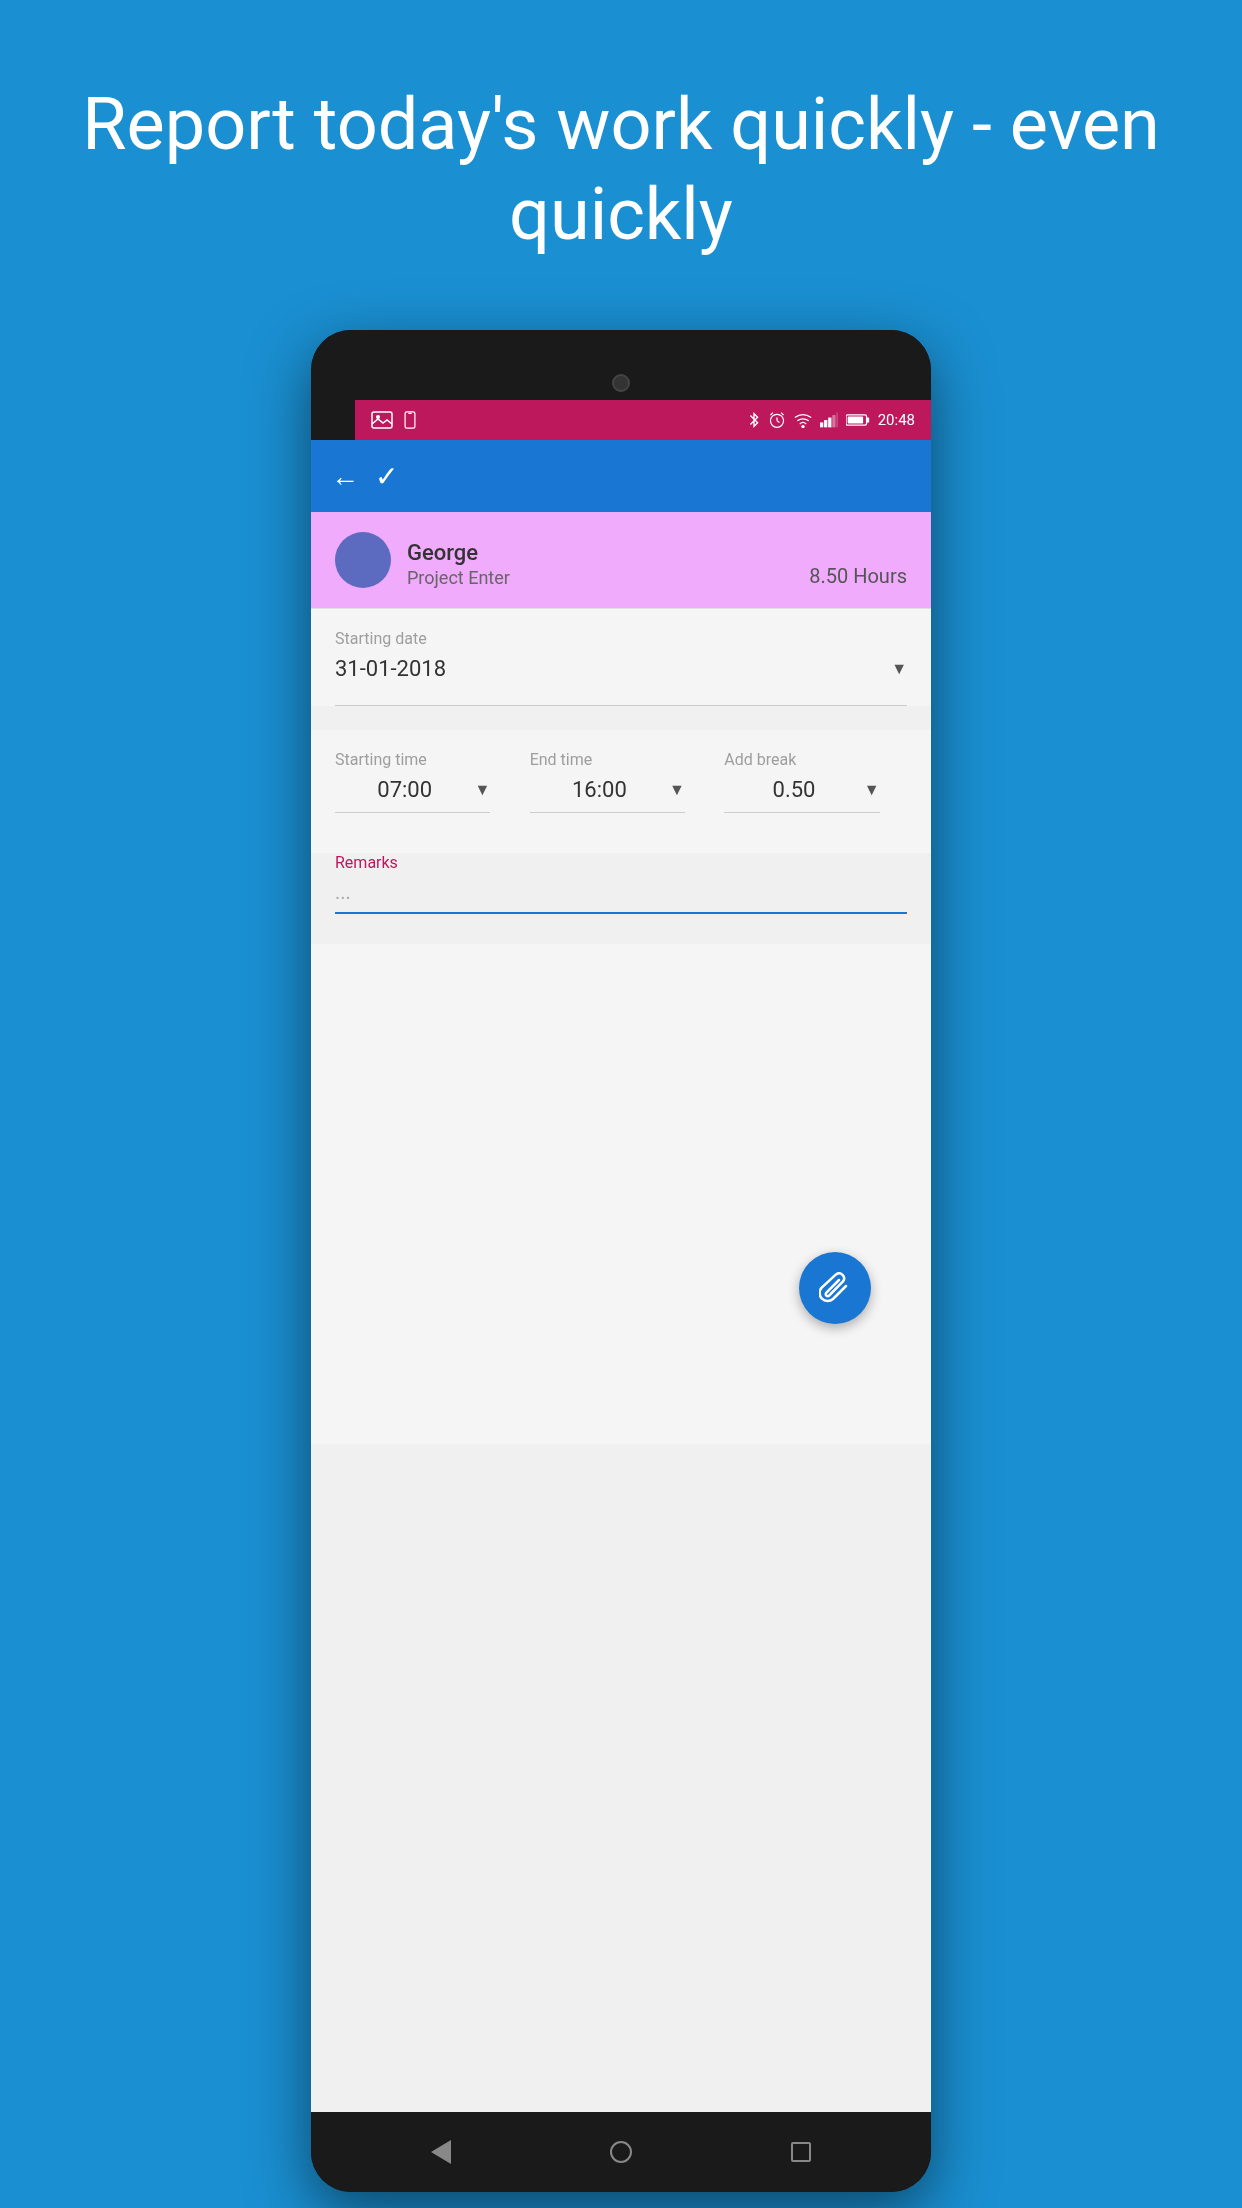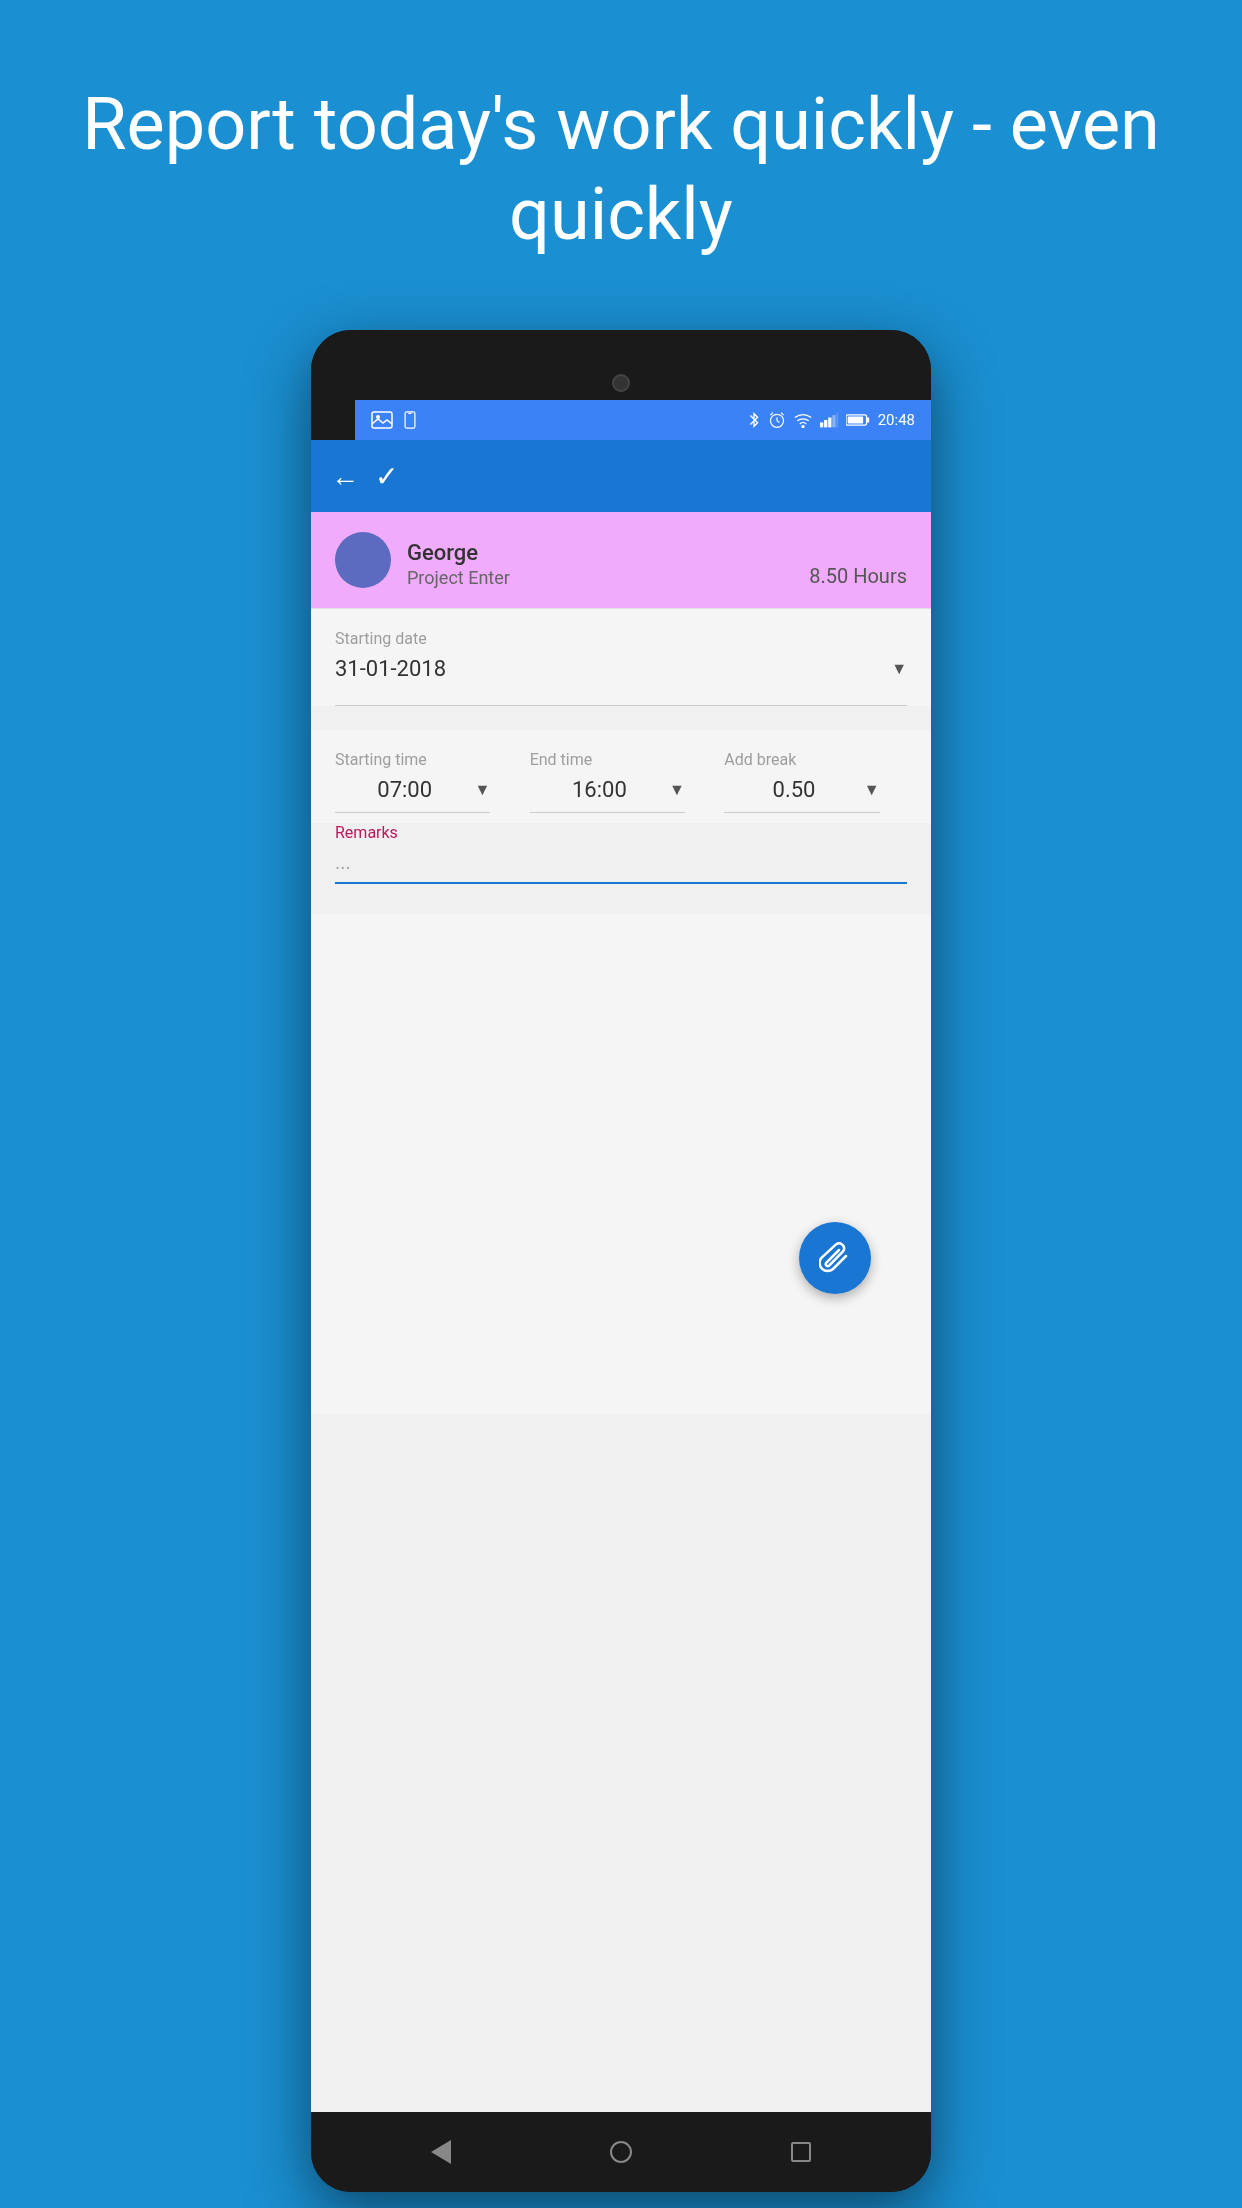--- a/index.html
+++ b/index.html
@@ -48,21 +48,21 @@
 
     .camera {
       width: 18px;
       height: 18px;
       background: #333;
       border-radius: 50%;
       border: 2px solid #444;
     }
 
     .status-bar {
-      background: #3b82f6;
+      background: #be185d;
       height: 40px;
       display: flex;
       align-items: center;
       padding: 12px 16px;
       color: white;
       font-size: 16px;
       margin-left: 44px;
     }
 
     .status-left {
@@ -176,20 +176,21 @@
     }
 
     .dropdown-arrow {
       font-size: 16px;
       color: #555;
     }
 
     .time-row {
       display: flex;
       gap: 12px;
+      margin-bottom: 30px;
     }
 
     .time-field {
       flex: 1;
     }
 
     .time-value-row {
       display: flex;
       align-items: center;
       border-bottom: 1px solid #ccc;

